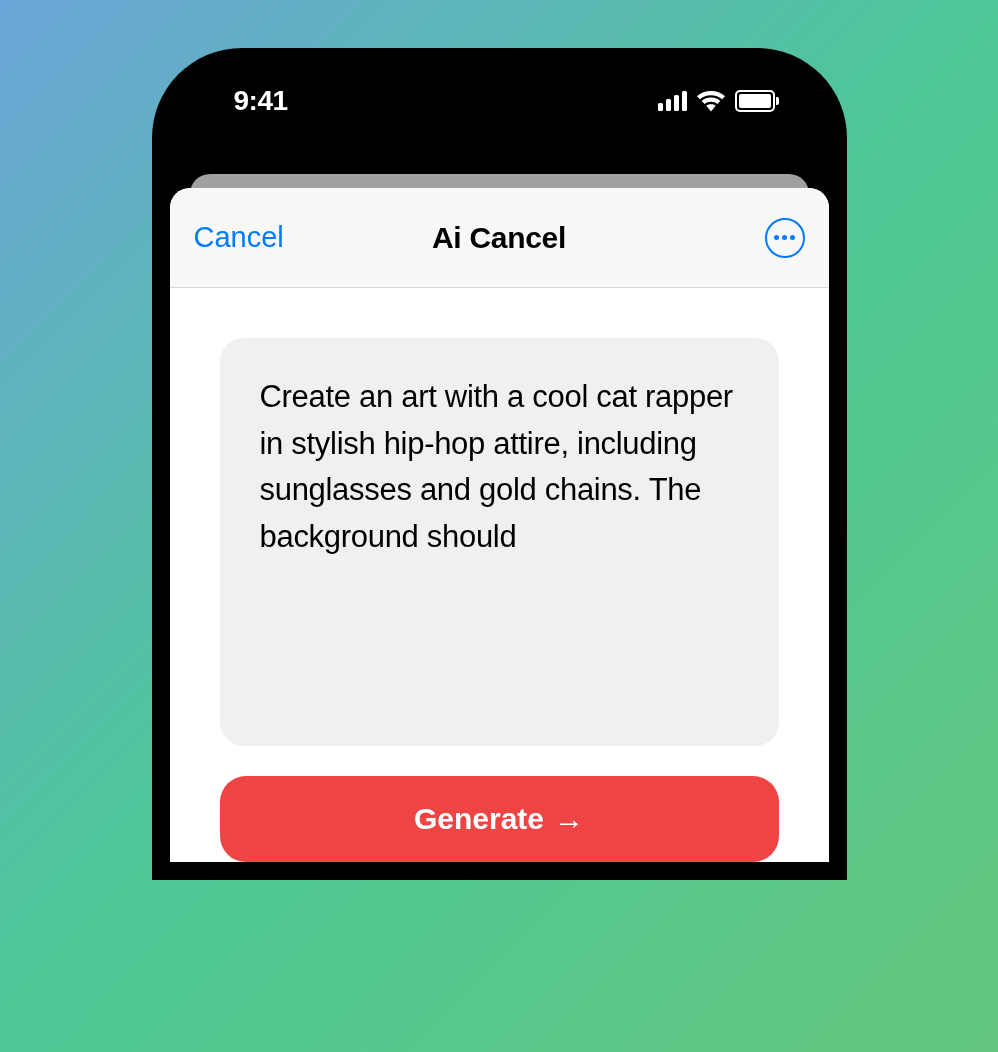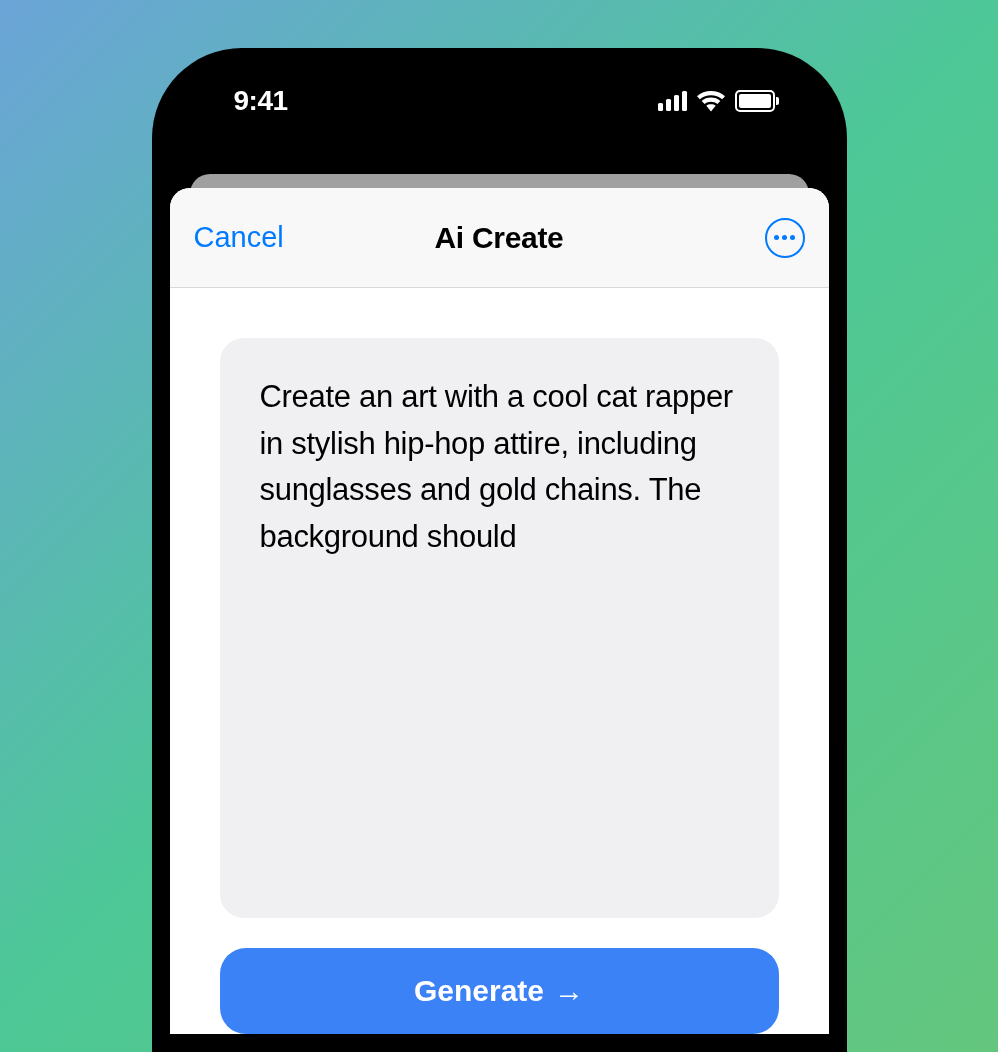--- a/index.html
+++ b/index.html
@@ -15,21 +15,21 @@
       font-family: -apple-system, BlinkMacSystemFont, "Helvetica Neue", Helvetica, Arial, sans-serif;
       display: flex;
       justify-content: center;
       align-items: flex-start;
       overflow: hidden;
     }
     
     .phone-frame {
       margin-top: 48px;
       width: 695px;
-      height: 1004px;
+      height: 832px;
       background: #000;
       border-radius: 90px 90px 0 0;
       padding: 18px;
       position: relative;
     }
     
     .phone-screen {
       width: 100%;
       height: 100%;
       background: #000;
@@ -227,21 +227,21 @@
       color: #000;
       border: none;
       resize: none;
       font-family: inherit;
       margin-bottom: 30px;
       outline: none;
       letter-spacing: -0.3px;
     }
     
     .generate-btn {
-      background: #3b82f6;
+      background: #ef4444;
       color: #fff;
       font-size: 30px;
       font-weight: 600;
       border: none;
       border-radius: 26px;
       height: 86px;
       display: flex;
       align-items: center;
       justify-content: center;
       gap: 10px;
@@ -280,21 +280,21 @@
         </div>
       </div>
     </div>
 
     <div class="sheet-backdrop"></div>
 
     <div class="sheet">
       <div class="sheet-header">
         <button class="cancel-btn">Cancel</button>
         <div class="header-center">
-          <div class="header-title">Ai Create</div>
+          <div class="header-title">Ai Cancel</div>
         </div>
         <div class="header-right">
           <button class="more-btn">
             <span class="more-dots">
               <span class="more-dot"></span>
               <span class="more-dot"></span>
               <span class="more-dot"></span>
             </span>
           </button>
         </div>

